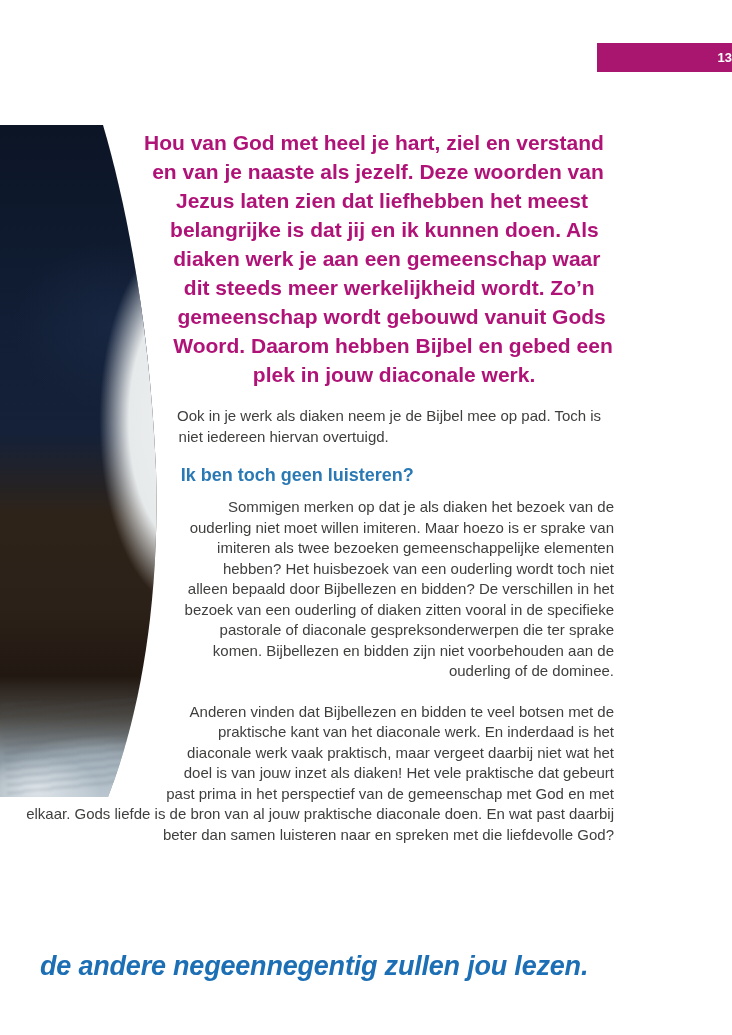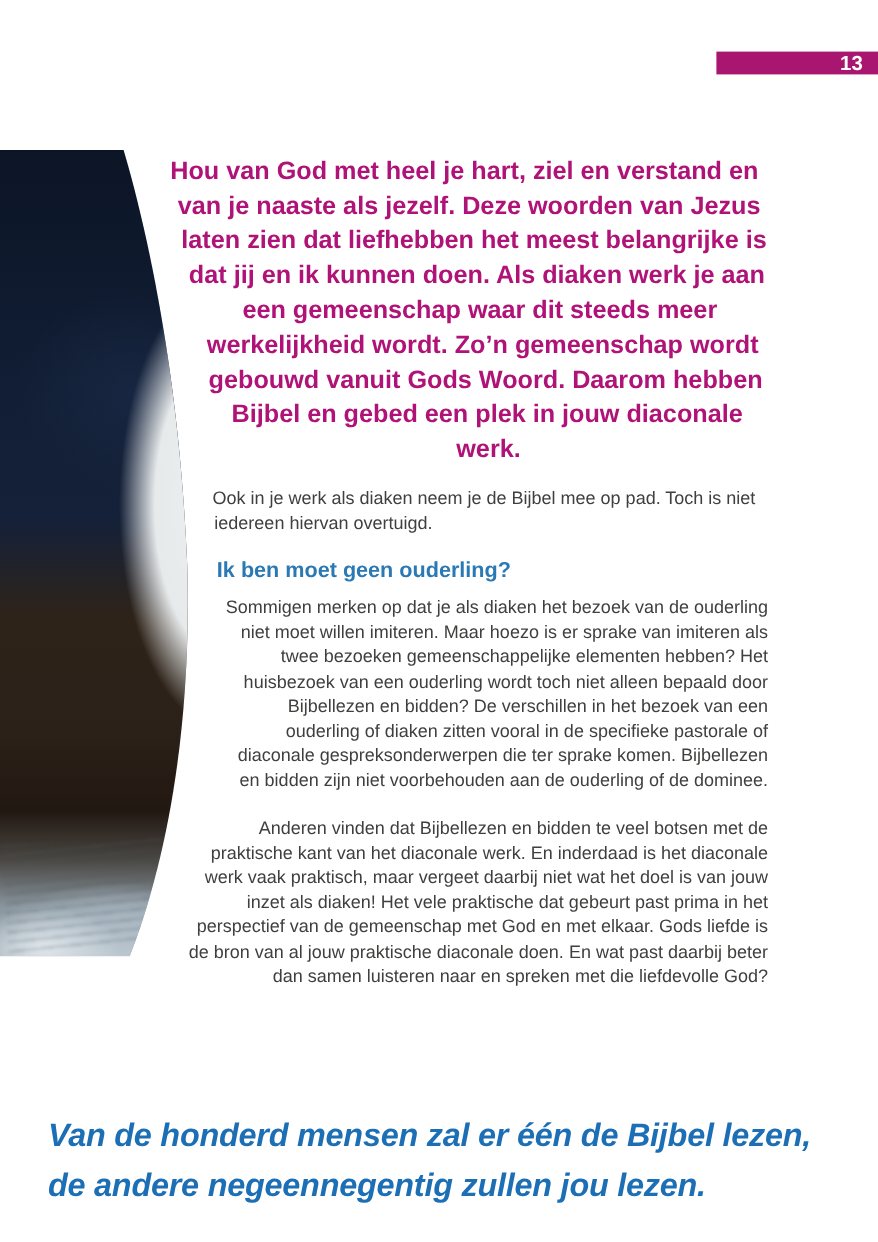--- a/index.html
+++ b/index.html
@@ -12,35 +12,34 @@
     font-family: "Liberation Sans", sans-serif;
     box-sizing: border-box;
   }
 
   
   .pagenum-bar {
     position: absolute;
     top: 43px;
     left: 597px;
     right: 0;
-    height: 19px;
+    height: 29px;
     background: var(--magenta-bar, #A91670);
     color: #ffffff;
     display: flex;
     align-items: center;
     justify-content: flex-end;
-    padding-right: 13px;
     box-sizing: border-box;
-    font-size: 17px;
+    font-size: 13px;
     font-weight: bold;
   }
 
   
   .content {
-    padding: 125px 92px 0 0;
+    padding: 125px 118px 0 0;
     box-sizing: border-box;
   }
 
   
   .photo {
     position: relative;
     float: left;
     width: 184px;
     height: 672px;
     clip-path: path("M0 0 L103 0 C128 85 150 205 156 345 C160 485 138 595 108 672 L0 672 Z");
@@ -120,27 +119,26 @@
   <main class="content">
 
     <div class="photo">
       <div class="book-lines"></div>
     </div>
 
     <p class="intro">Hou van God met heel je hart, ziel en verstand en van je naaste als jezelf. Deze woorden van Jezus laten zien dat liefhebben het meest belangrijke is dat jij en ik kunnen doen. Als diaken werk je aan een gemeenschap waar dit steeds meer werkelijkheid wordt. Zo’n gemeenschap wordt gebouwd vanuit Gods Woord. Daarom hebben Bijbel en gebed een plek in jouw diaconale werk.</p>
 
     <p class="lead">Ook in je werk als diaken neem je de Bijbel mee op pad. Toch is niet iedereen hiervan overtuigd.</p>
 
-    <h2 class="section-heading">Ik ben moet geen ouderling?</h2>
+    <h2 class="section-heading">Ik ben toch geen luisteren?</h2>
 
     <p class="body-para">Sommigen merken op dat je als diaken het bezoek van de ouderling niet moet willen imiteren. Maar hoezo is er sprake van imiteren als twee bezoeken gemeenschappelijke elementen hebben? Het huisbezoek van een ouderling wordt toch niet alleen bepaald door Bijbellezen en bidden? De verschillen in het bezoek van een ouderling of diaken zitten vooral in de specifieke pastorale of diaconale gespreksonderwerpen die ter sprake komen. Bijbellezen en bidden zijn niet voorbehouden aan de ouderling of de dominee.</p>
 
 
     <p class="body-para">Anderen vinden dat Bijbellezen en bidden te veel botsen met de praktische kant van het diaconale werk. En inderdaad is het diaconale werk vaak praktisch, maar vergeet daarbij niet wat het doel is van jouw inzet als diaken! Het vele praktische dat gebeurt past prima in het perspectief van de gemeenschap met God en met elkaar. Gods liefde is de bron van al jouw praktische diaconale doen. En wat past daarbij beter dan samen luisteren naar en spreken met die liefdevolle God?</p>
 
   </main>
 
   <div class="quote">
-    <div>Van de honderd mensen zal er één de Bijbel lezen,</div>
     <div>de andere negeennegentig zullen jou lezen.</div>
   </div>
 
 </div>
 
 </body></html>

